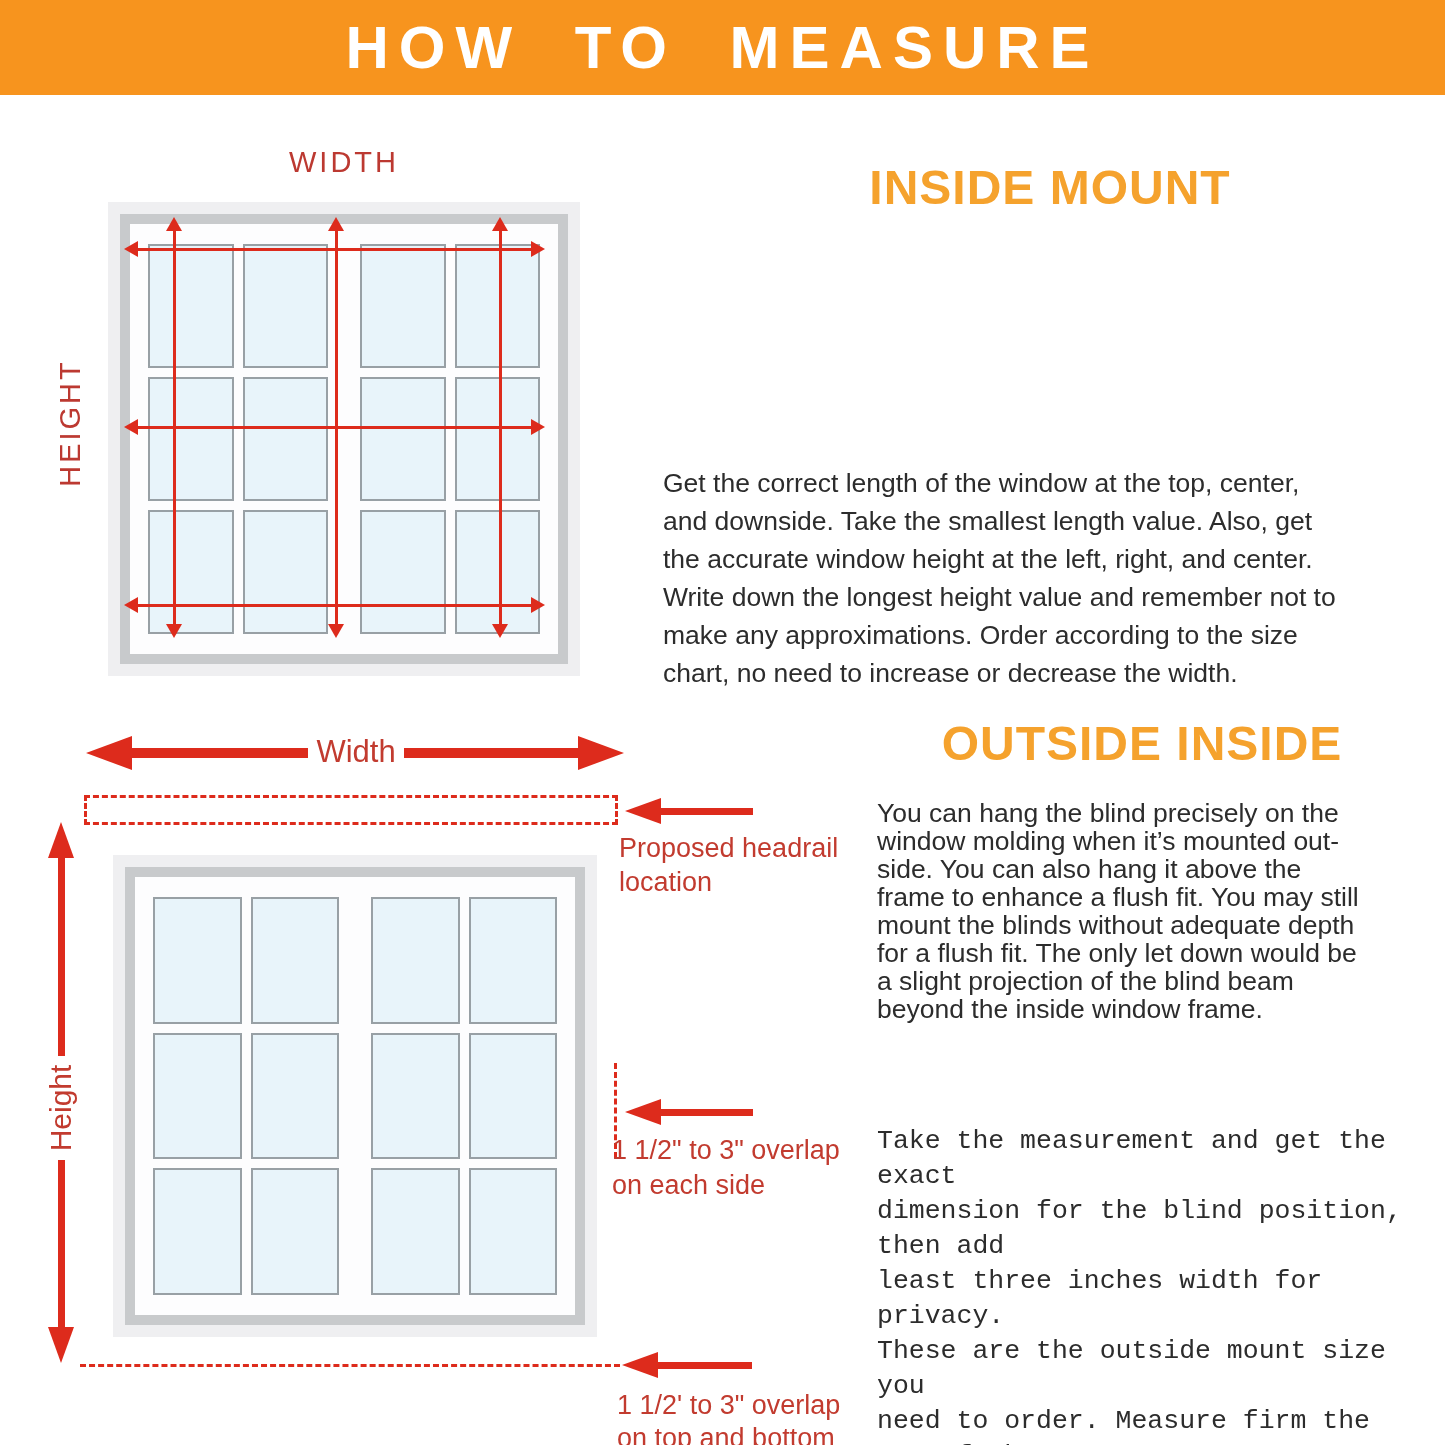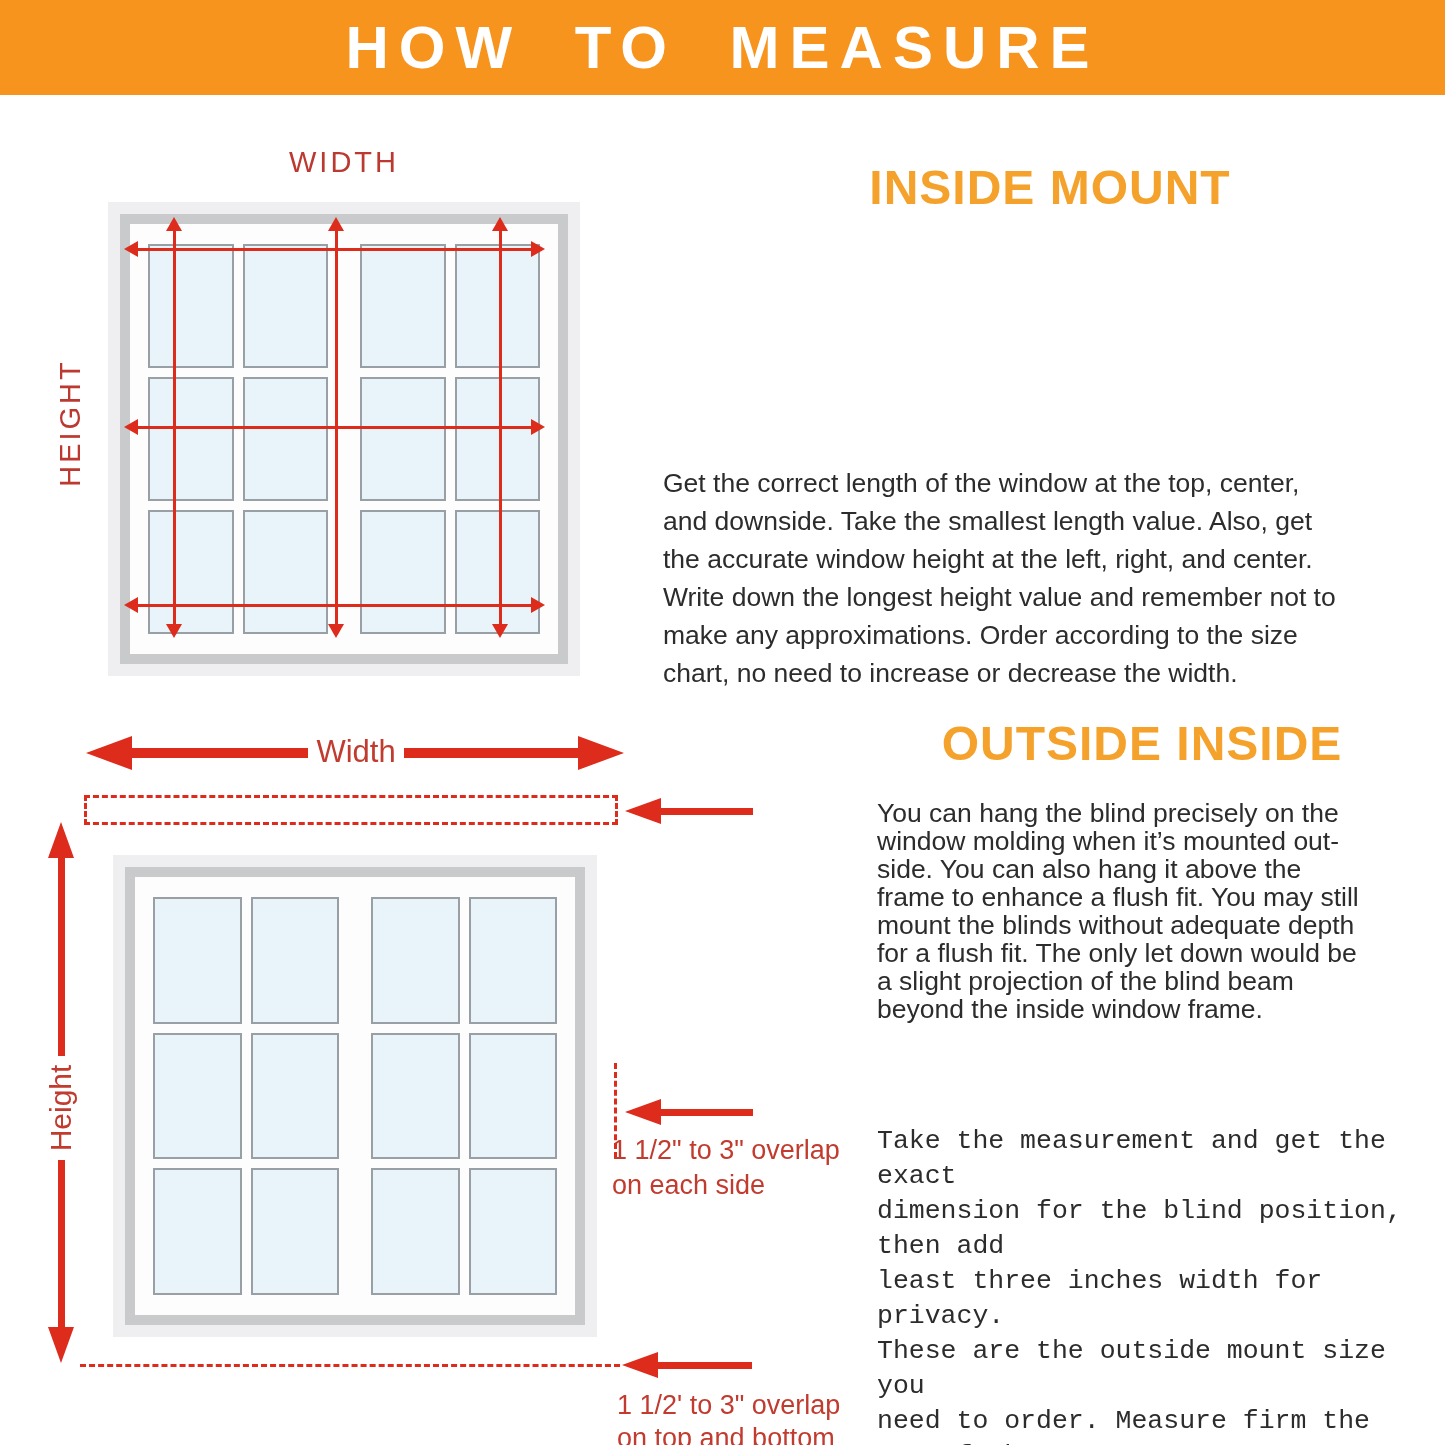--- a/index.html
+++ b/index.html
@@ -158,20 +158,22 @@
   <div class="thickR" style="left:404px;top:736px;width:220px;">
       <span class="sh"></span>
       <span class="hd"></span>
     </div>
 
   <div class="dash-box" style="left:84px;top:795px;width:534px;height:30px;"></div>
   <div class="ptrL" style="left:625px;top:797px;width:128px;">
       <span class="sh"></span>
       <span class="hd"></span>
     </div>
+  <div class="red-note" style="left:619px;top:831px;width:230px;">Proposed headrail
+location</div>
 
   <div class="vhead-up" style="left:48px;top:822px;"></div>
   <div class="vshaft" style="left:58px;top:856px;height:200px;"></div>
   <div class="dim-label2 rot" style="left:-24px;top:1091px;width:170px;height:34px;font-size:30px;">Height</div>
   <div class="vshaft" style="left:58px;top:1160px;height:167px;"></div>
   <div class="vhead-down" style="left:48px;top:1327px;"></div>
 
   <div class="window" style="left:113px;top:855px;width:484px;height:482px;">
     <div class="win-mid">
       <div class="win-inner">

